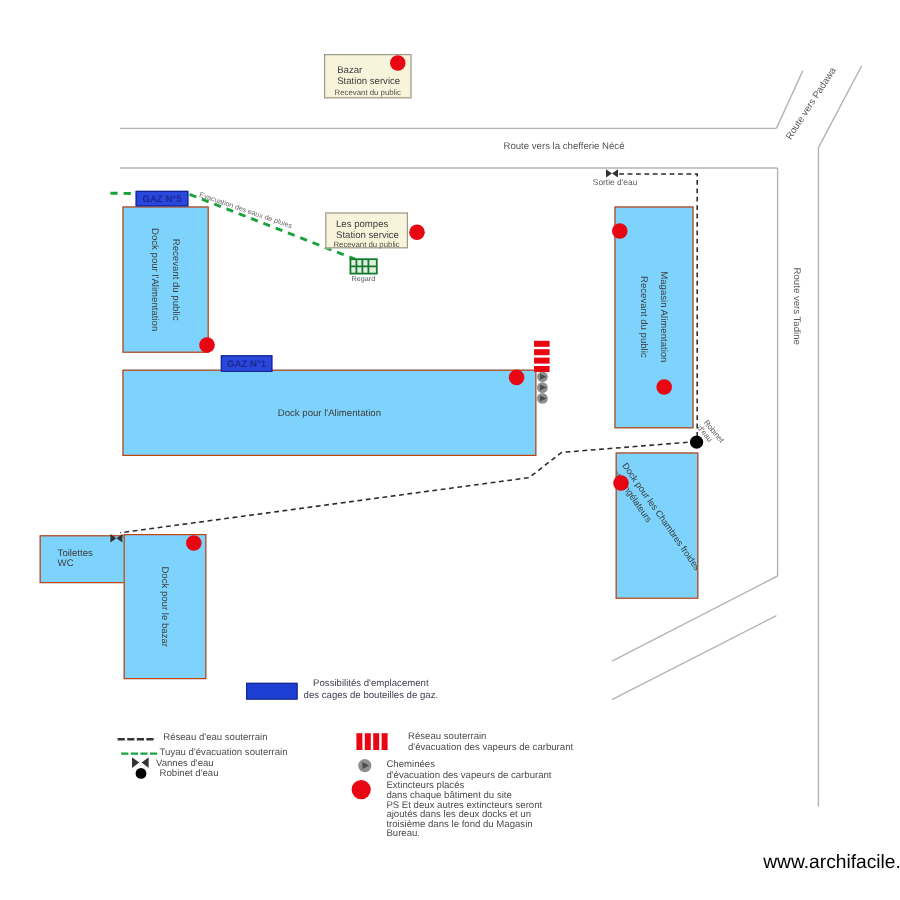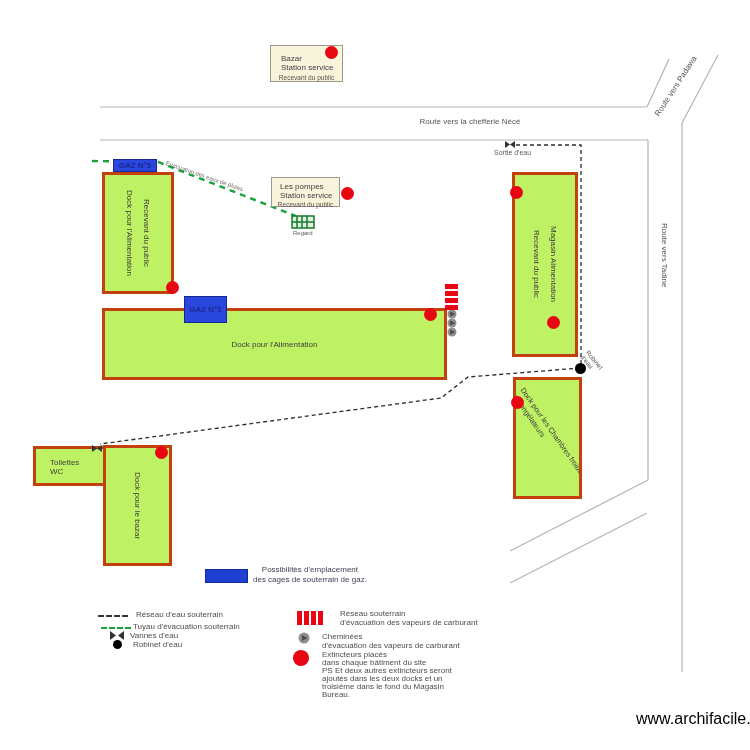--- a/index.html
+++ b/index.html
@@ -4,21 +4,21 @@
 <style>
   html,body{margin:0;padding:0;background:#ffffff;}
   #plan{
     position:relative;width:750px;height:750px;background:#ffffff;overflow:hidden;
     font-family:"Liberation Sans",sans-serif;color:#3f3f3f;
   }
   .abs{position:absolute;}
   svg.layer{position:absolute;left:0;top:0;width:750px;height:750px;pointer-events:none;}
   
   .bld{
-    position:absolute;background:#bef264;border:3px solid #c2410c;
+    position:absolute;background:#7dd3fc;border:1px solid #c2410c;
     display:flex;align-items:center;justify-content:center;
     font-size:8px;color:#3d3d3d;box-sizing:border-box;text-align:center;
   }
   .cream{background:#f8f4dc;border:1px solid #9c998a;display:block;text-align:left;}
   .cream .t1{font-size:8px;line-height:9px;margin-left:10px;}
   .cream .t3{font-size:6.5px;line-height:8px;text-align:center;margin-top:2px;color:#55524a;}
   .dashedbox{background:#ffffff;border:1.5px dashed #4a4a4a;}
   .vrl{writing-mode:vertical-rl;}
   .vlr{writing-mode:vertical-lr;}
   .vcol{line-height:17px;text-align:center;}
@@ -142,27 +142,27 @@
   </svg>
 
   <div class="rbar" style="left:445px;top:284px;width:13px;height:5px;"></div>
   <div class="rbar" style="left:445px;top:291px;width:13px;height:5px;"></div>
   <div class="rbar" style="left:445px;top:298px;width:13px;height:5px;"></div>
   <div class="rbar" style="left:445px;top:305px;width:13px;height:5px;"></div>
 
   <div class="gaz" style="left:113px;top:159px;width:44px;height:13px;">
     <span>GAZ N°5</span>
   </div>
-  <div class="gaz" style="left:184px;top:296px;width:43px;height:27px;">
+  <div class="gaz" style="left:184px;top:296px;width:43px;height:14px;">
     <span>GAZ N°1</span>
   </div>
   <div class="bluebar" style="left:205px;top:569px;width:43px;height:14px;"></div>
   <div class="caption" style="left:253px;top:565px;text-align:center;">
     <div>Possibilités d'emplacement</div>
-    <div>des cages de souterrain de gaz.</div>
+    <div>des cages de bouteilles de gaz.</div>
   </div>
 
   <div class="rdot" style="left:325px;top:46px;"></div>
   <div class="rdot" style="left:341px;top:187px;"></div>
   <div class="rdot" style="left:166px;top:281px;"></div>
   <div class="rdot" style="left:424px;top:308px;"></div>
   <div class="rdot" style="left:510px;top:186px;"></div>
   <div class="rdot" style="left:547px;top:316px;"></div>
   <div class="rdot" style="left:155px;top:446px;"></div>
   <div class="rdot" style="left:511px;top:396px;"></div>

